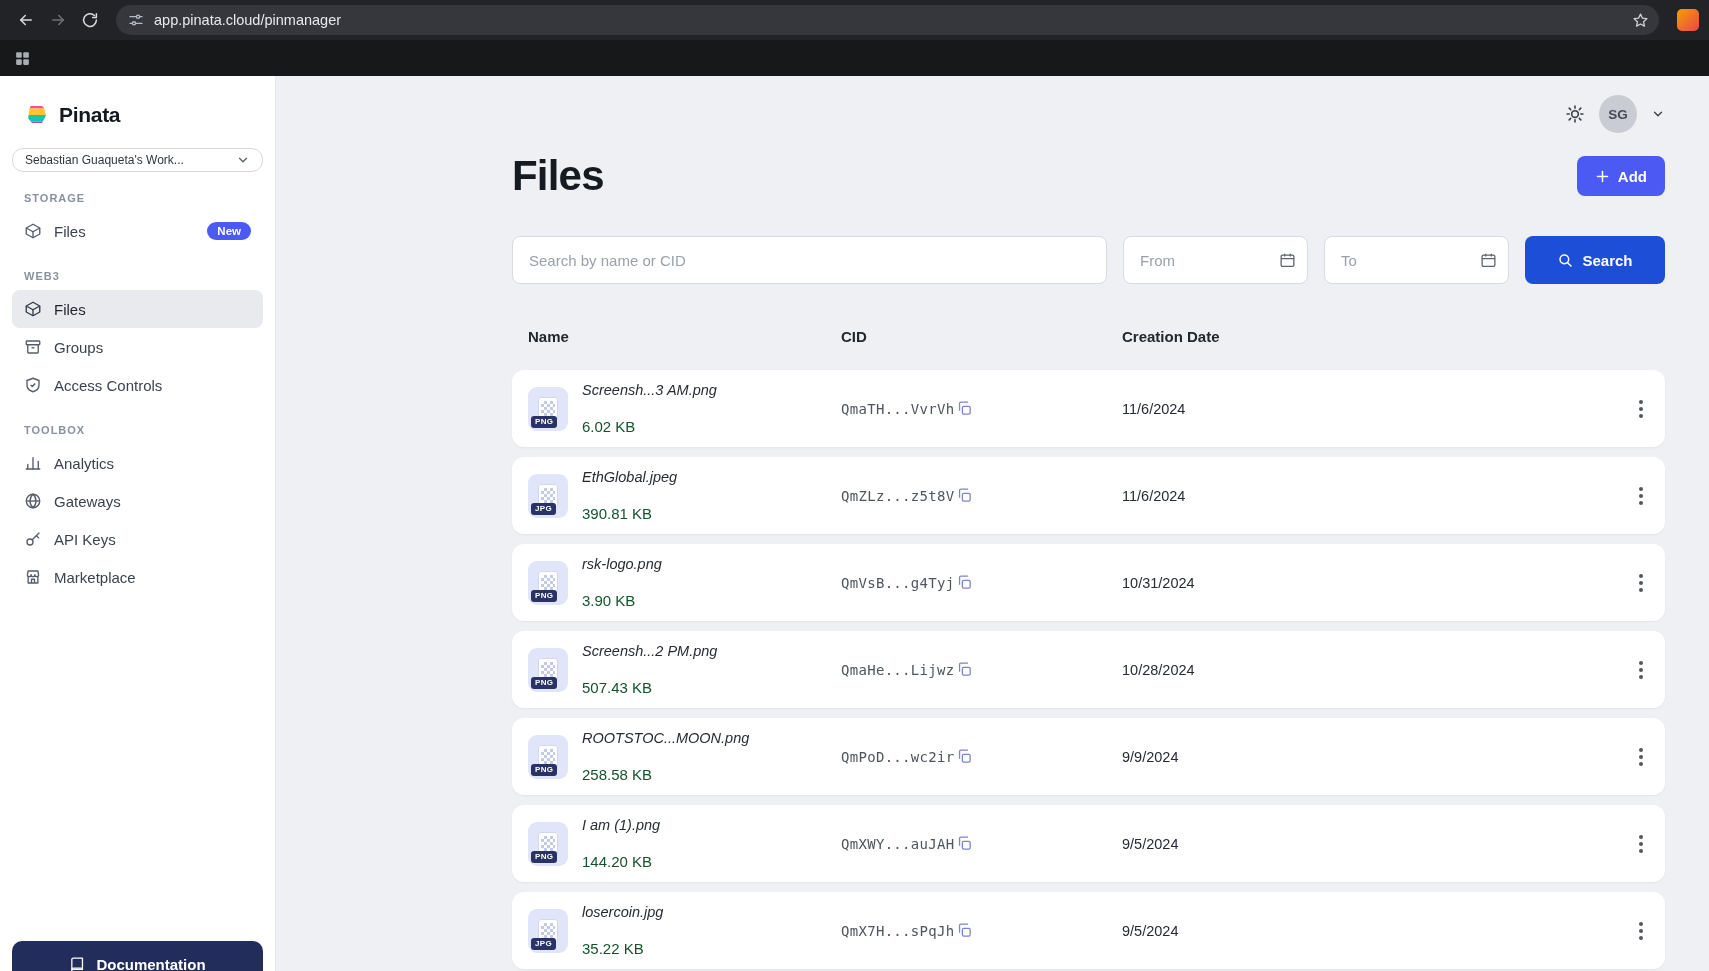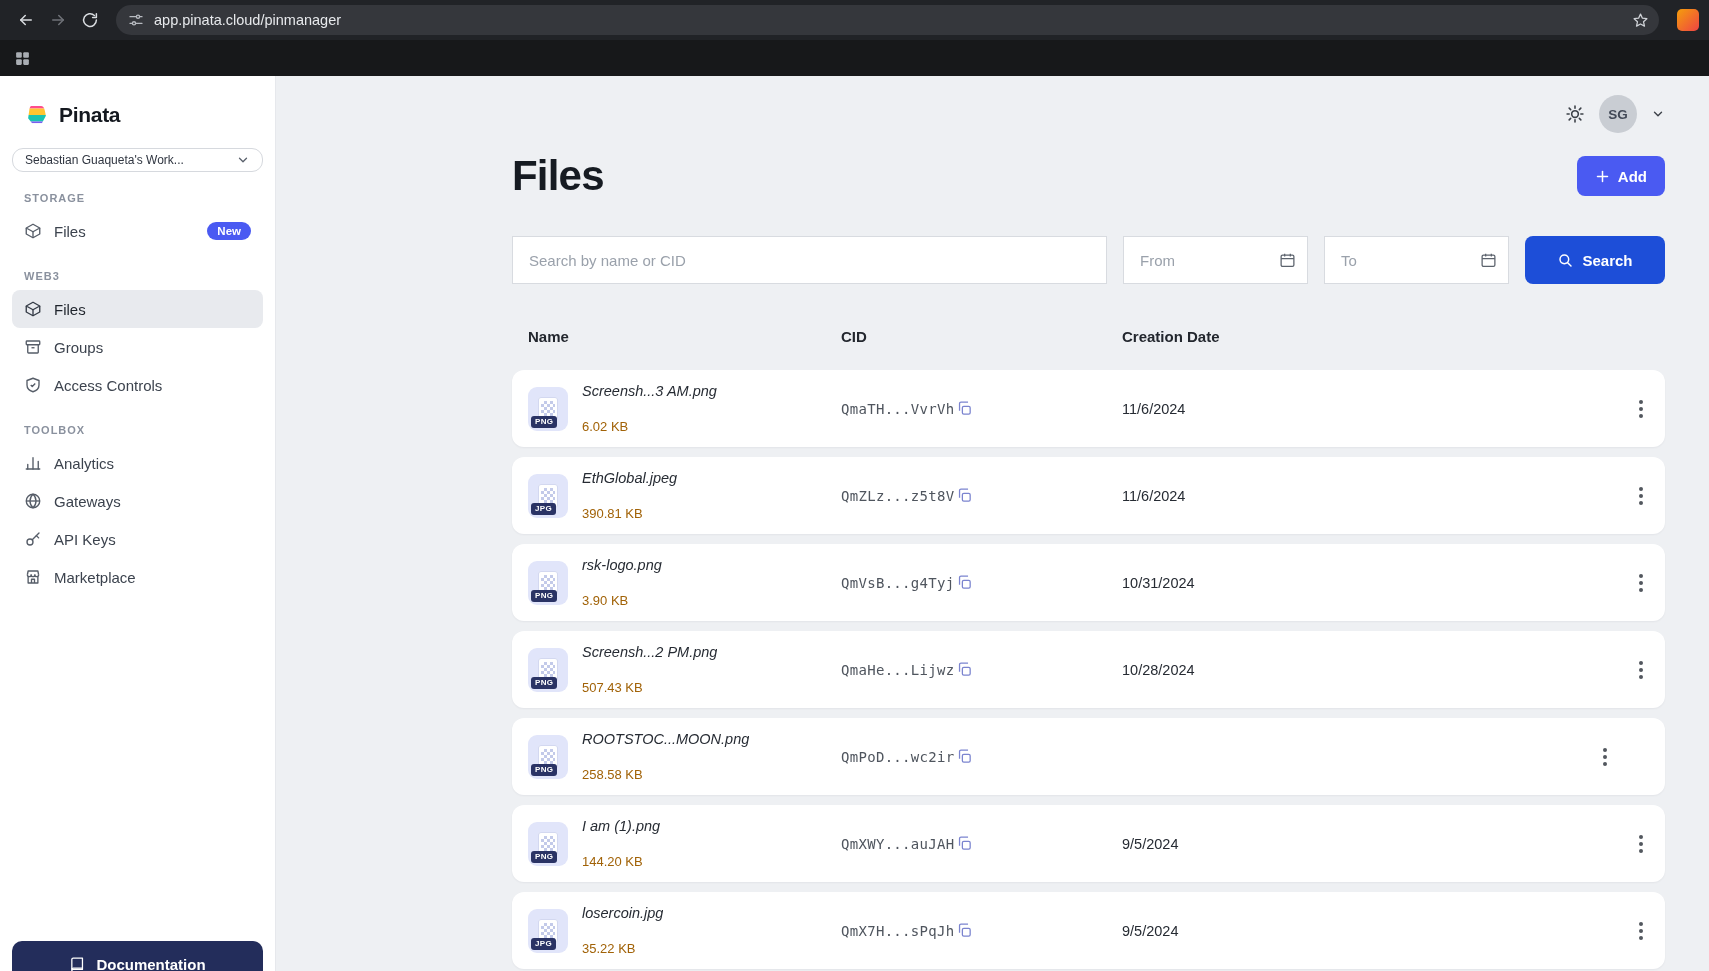--- a/index.html
+++ b/index.html
@@ -51,21 +51,21 @@
   .avatar { width:38px; height:38px; border-radius:50%; background:#c9cdd3; color:#424957; font-size:13.5px; font-weight:700; display:flex; align-items:center; justify-content:center; cursor:pointer; }
   .acct-chevron { background:none; border:none; color:#3c4148; display:flex; cursor:pointer; }
   .acct-chevron svg { width:14px; height:14px; }
 
   .title-row { display:flex; justify-content:space-between; align-items:center; margin-top:20px; }
   .page-title { font-size:42px; font-weight:700; color:#161b22; letter-spacing:-0.8px; }
   .add-btn { height:40px; padding:0 18px; background:#4a5af2; border:none; border-radius:8px; color:#fff; font-size:15px; font-weight:600; display:flex; align-items:center; gap:8px; cursor:pointer; font-family:inherit; }
   .add-btn svg { width:15px; height:15px; }
 
   .filter-row { display:flex; gap:16px; margin-top:36px; }
-  .text-input { height:48px; border:1px solid #d8dbe0; border-radius:0; background:#fff; padding:4px 16px; font-size:15px; color:#2c313a; font-family:inherit; outline:none; }
+  .text-input { height:48px; border:1px solid #d8dbe0; border-radius:8px; background:#fff; padding:4px 16px; font-size:15px; color:#2c313a; font-family:inherit; outline:none; }
   .text-input::placeholder { color:#9aa1ab; }
   .search-input { flex:1; }
   .date-wrap { position:relative; width:185px; }
   .date-wrap .text-input { width:100%; padding-right:40px; }
   .cal-ic { position:absolute; right:12px; top:50%; transform:translateY(-50%); color:#5c636d; display:flex; cursor:pointer; }
   .cal-ic svg { width:17px; height:17px; }
   .search-btn { width:140px; height:48px; background:#1d4ed8; border:none; border-radius:8px; color:#fff; font-size:15px; font-weight:600; display:flex; align-items:center; justify-content:center; gap:9px; cursor:pointer; font-family:inherit; }
   .search-btn svg { width:16px; height:16px; }
 
   .grid-cols { display:grid; grid-template-columns:313px 281px 1fr 36px; align-items:center; padding:0 16px; }
@@ -73,21 +73,21 @@
   .rows { margin-top:12px; }
   .row { background:#fff; border-radius:12px; height:77px; margin-bottom:10px; box-shadow:0 1px 2px rgba(15,20,40,0.05); }
   .name-cell { display:flex; align-items:center; gap:14px; min-width:0; }
   .file-icon { width:40px; height:44px; background:#e1e5fa; border-radius:9px; position:relative; display:flex; align-items:center; justify-content:center; flex-shrink:0; }
   .doc { width:20px; height:24px; background:#fff; border-radius:3px; box-shadow:inset 0 0 0 1px #d3d8f0; position:relative; overflow:hidden; }
   .doc::after { content:""; position:absolute; inset:4px 3px 3px 3px;
     background-image:conic-gradient(#c3cae9 25%, transparent 0 50%, #c3cae9 0 75%, transparent 0);
     background-size:6px 6px; }
   .ftype { position:absolute; left:3px; bottom:3px; background:#2a3365; color:#fff; font-size:8px; font-weight:700; letter-spacing:0.3px; padding:2px 4px; border-radius:3px; line-height:1; }
   .fname { font-size:14.5px; font-weight:500; color:#262b33; white-space:nowrap; overflow:hidden; text-overflow:ellipsis;font-style:italic; }
-  .fsize { font-size:13px; color:#a16207; margin-top:20px; }
+  .fsize { font-size:15px; color:#14532d; margin-top:20px; }
   .cid-cell { display:flex; align-items:center; }
   .cid { font-family:"DejaVu Sans Mono", monospace; font-size:14px; color:#4f555e; letter-spacing:0.3px; }
   .copy-btn { background:none; border:none; color:#7b84cf; display:flex; cursor:pointer; padding:2px; }
   .copy-btn svg { width:17px; height:17px; }
   .date-cell { font-size:14.5px; color:#262b33; }
   .kebab { background:none; border:none; display:flex; flex-direction:column; align-items:center; gap:3px; cursor:pointer; padding:6px; justify-self:end; }
   .kebab i { width:4px; height:4px; border-radius:50%; background:#52575e; display:block; }
 </style>
 </head>
 <body>
@@ -455,20 +455,21 @@
             </div>
             <div class="cid-cell">
               <span class="cid">QmPoD...wc2ir</span>
               <button class="copy-btn">
                 <svg viewBox="0 0 24 24" fill="none" stroke="currentColor" stroke-width="1.8" stroke-linejoin="round">
                     <rect x="9" y="9" width="11" height="11" rx="2"></rect>
                     <path d="M5 15V5a2 2 0 0 1 2-2h10"></path>
                   </svg>
               </button>
             </div>
+            <div class="date-cell">9/9/2024</div>
             <button class="kebab">
                 <i></i>
                 <i></i>
                 <i></i>
               </button>
           </div>
 
           <div class="grid-cols row">
             <div class="name-cell">
               <div class="file-icon">

